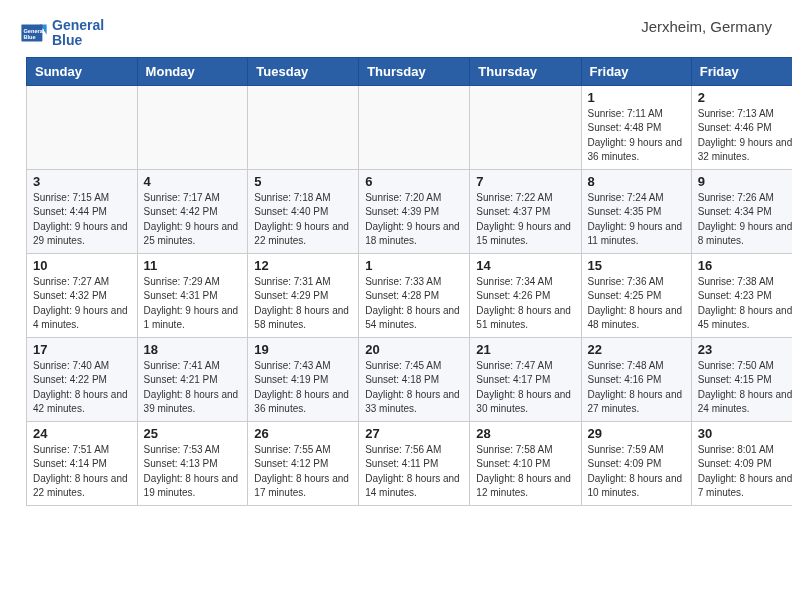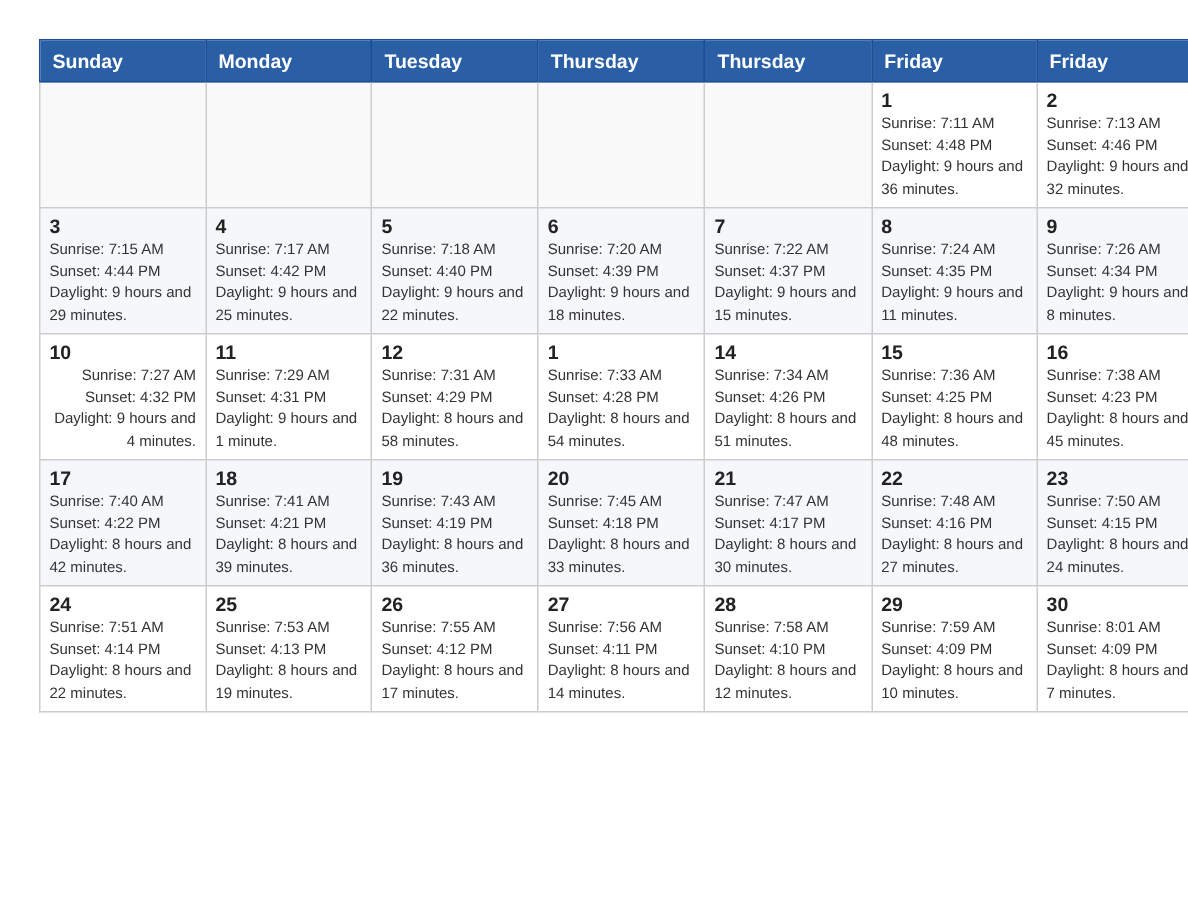--- a/index.html
+++ b/index.html
@@ -16,21 +16,34 @@
     .calendar tr:nth-child(even) td { background: #f5f7fa; }
     .day-num { font-size: 13px; font-weight: bold; margin-bottom: 2px; color: #222; }
     .day-info { font-size: 10px; color: #333; line-height: 1.45; }
     .empty { background: #f9f9f9 !important; }
     .cal-wrapper { padding: 0 8px 12px 8px; }
   </style>
 </head>
 <body>
 
 <div class="header">
+  <div class="logo">
+    <svg class="logo-icon" viewBox="0 0 40 40">
+      <polygon points="28,8 38,8 38,22" fill="#2a8fd4"></polygon>
+      <rect x="2" y="8" width="30" height="24" fill="#2a5fa5" rx="1"></rect>
+      <text x="5" y="20" font-size="8" fill="white" font-family="Arial" font-weight="bold">General</text>
+      <text x="5" y="29" font-size="8" fill="white" font-family="Arial" font-weight="bold">Blue</text>
+    </svg>
+    <div>
+      <div style="font-size:14px; font-weight:bold; color:#2a5fa5; line-height:1.1;">General</div>
+      <div style="font-size:14px; font-weight:bold; color:#2a5fa5; line-height:1.1;">Blue</div>
+    </div>
+  </div>
   <div class="title-block">
+    <div class="location">Jerxheim, Germany</div>
   </div>
 </div>
 
 <div class="cal-wrapper">
   <table class="calendar">
     <thead>
       <tr>
       <th>Sunday</th>
           <th>Monday</th>
           <th>Tuesday</th>
@@ -100,21 +113,21 @@
           <td>
             <div class="day-num">9</div>
             <div class="day-info" style="white-space: pre-wrap;">Sunrise: 7:26 AM
 Sunset: 4:34 PM
 Daylight: 9 hours and 8 minutes.</div>
           </td>
         </tr>
         <tr>
           <td>
             <div class="day-num">10</div>
-            <div class="day-info" style="white-space: pre-wrap; text-align: right;">Sunrise: 7:27 AM
+            <div class="day-info" style="white-space: pre-wrap;">Sunrise: 7:27 AM
 Sunset: 4:32 PM
 Daylight: 9 hours and 4 minutes.</div>
           </td>
           <td>
             <div class="day-num">11</div>
             <div class="day-info" style="white-space: pre-wrap;">Sunrise: 7:29 AM
 Sunset: 4:31 PM
 Daylight: 9 hours and 1 minute.</div>
           </td>
           <td>

